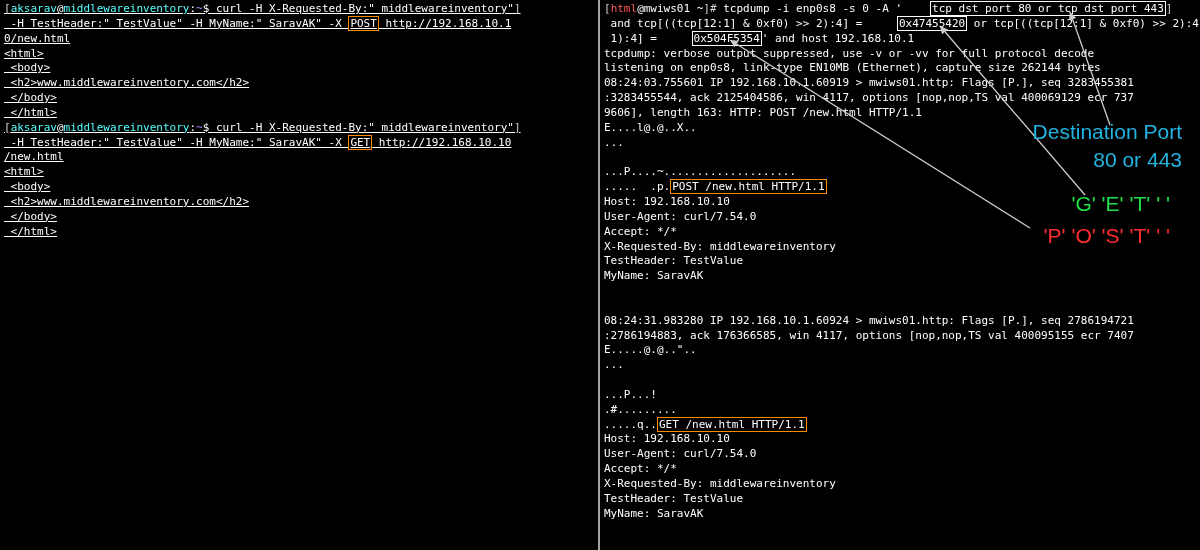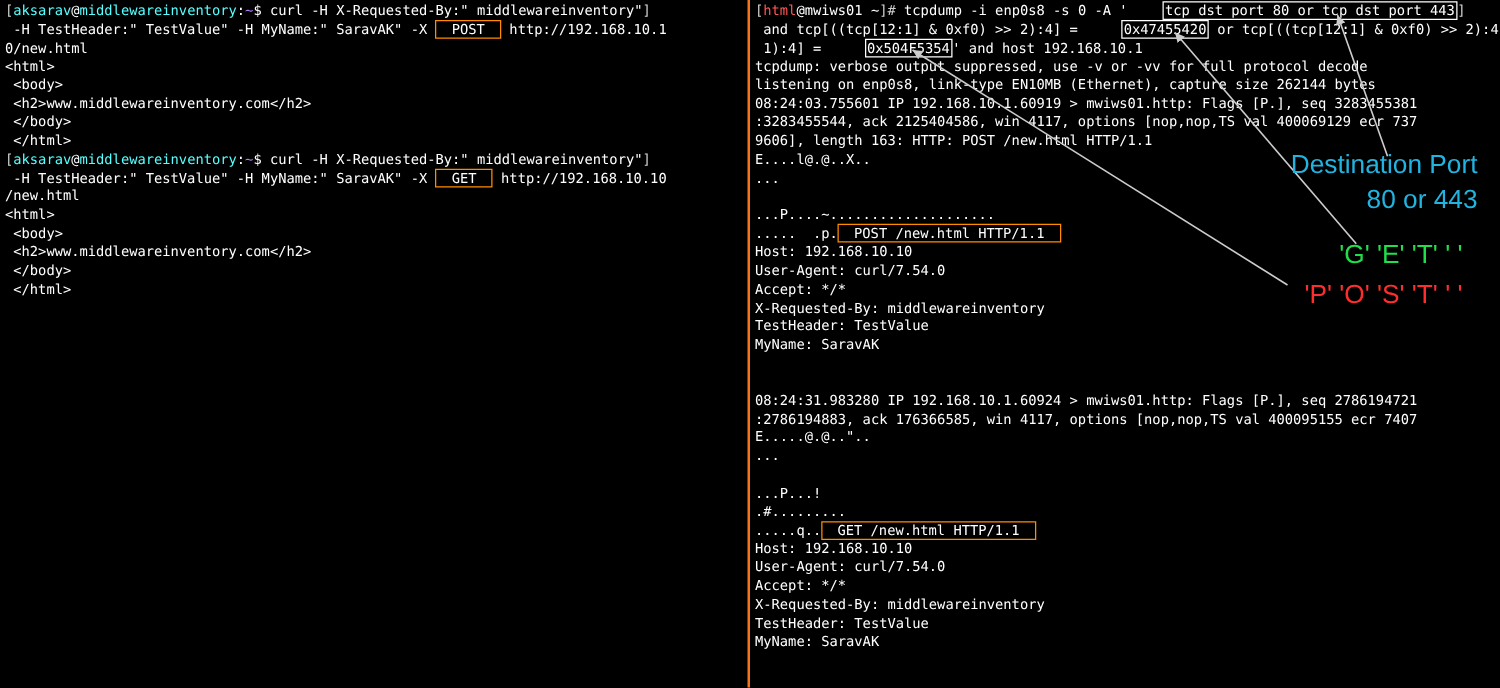--- a/index.html
+++ b/index.html
@@ -20,34 +20,34 @@
     width: 100%;
     height: 100%;
   }
   .pane {
     width: 50%;
     padding: 2px 4px;
     box-sizing: border-box;
     overflow: hidden;
     position: relative;
   }
-  .pane-left { border-right: 2px solid #f97316; }
+  .pane-left { border-right: 2px solid #a3a3a3; text-decoration: underline; }
   .line { white-space: pre; }
   .user { color: #55ffff; }
   .at { color: #fff; }
   .host { color: #55ffff; }
   .colon { color: #fff; }
   .path { color: #b57bff; }
   .dollar { color: #fff; }
   .bracket { color: #d0d0d0; }
   .cmd { color: #fff; }
   .root { color: #ff5555; }
   .boxed-orange {
     border: 1px solid #ff8c00;
-    padding: 0 12px;
+    padding: 0 1px;
     color:#fff;
   }
   .boxed-cyan {
     border: 1px solid #ffffff;
     padding: 0 1px;
     color:#fff;
     margin-left:28px;
   }
   .cursor {
     display:inline-block;

